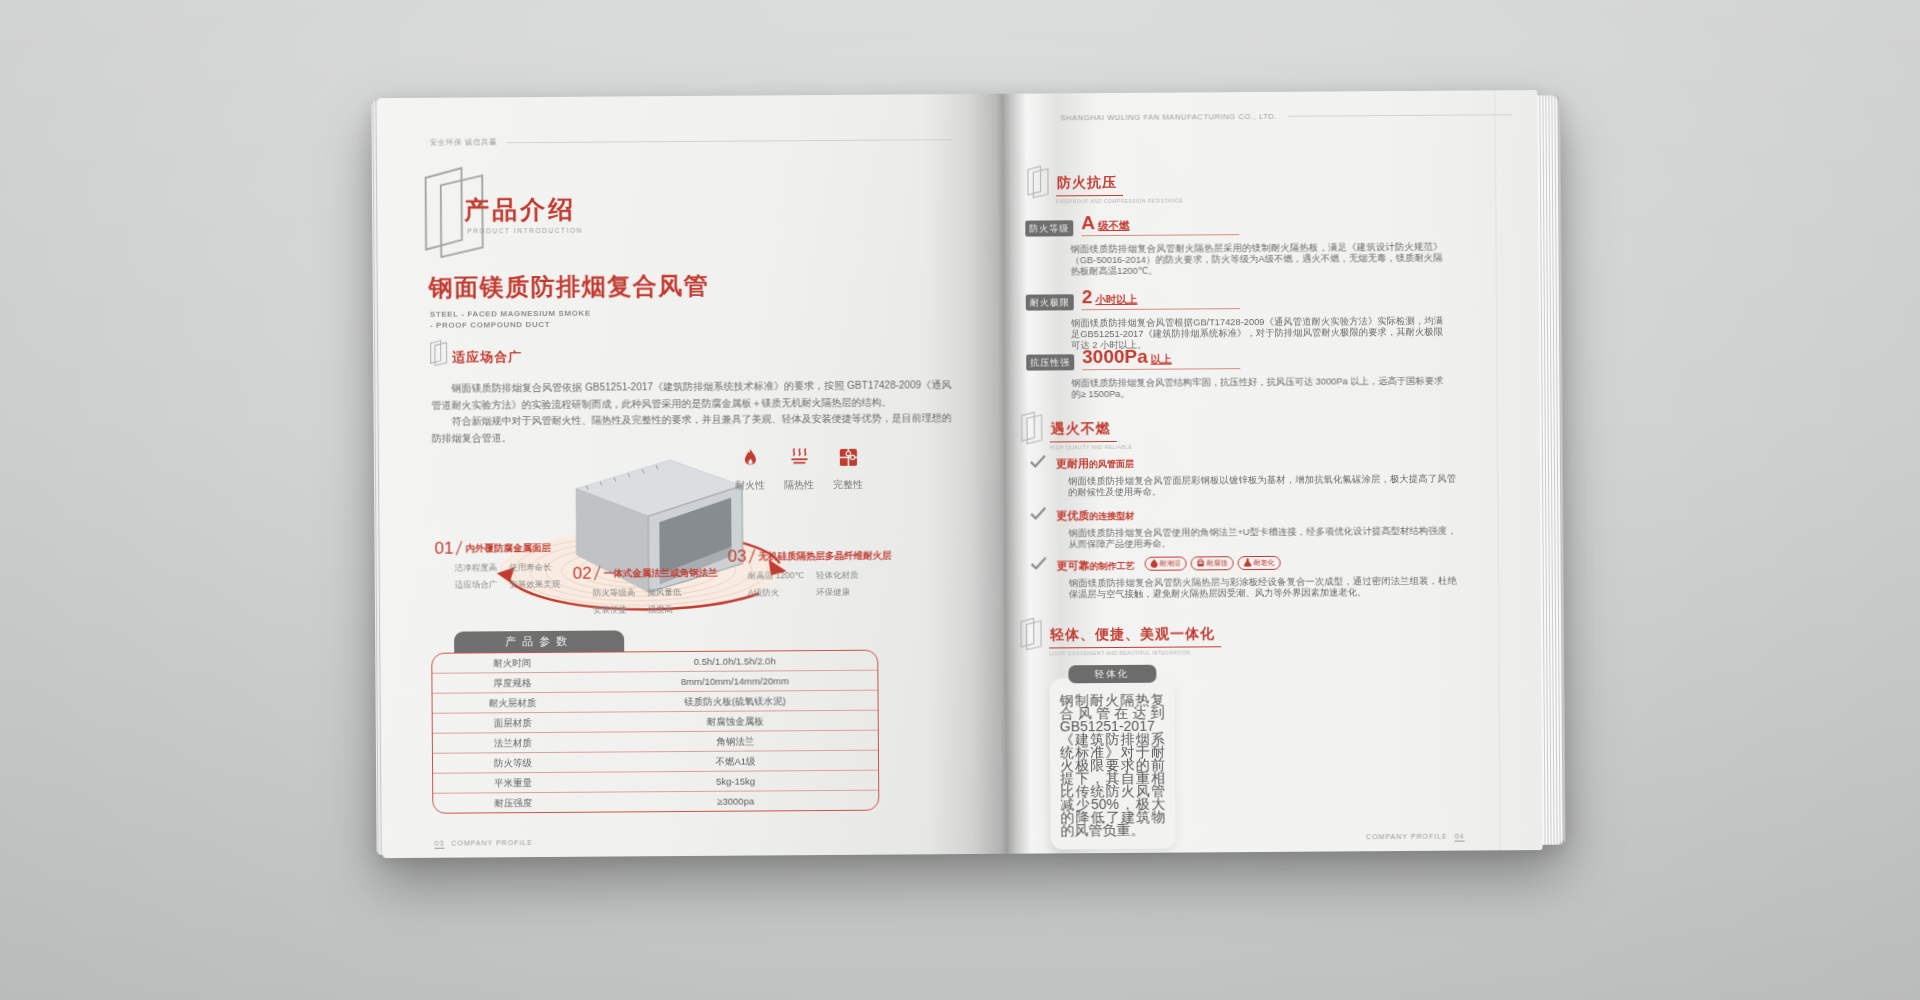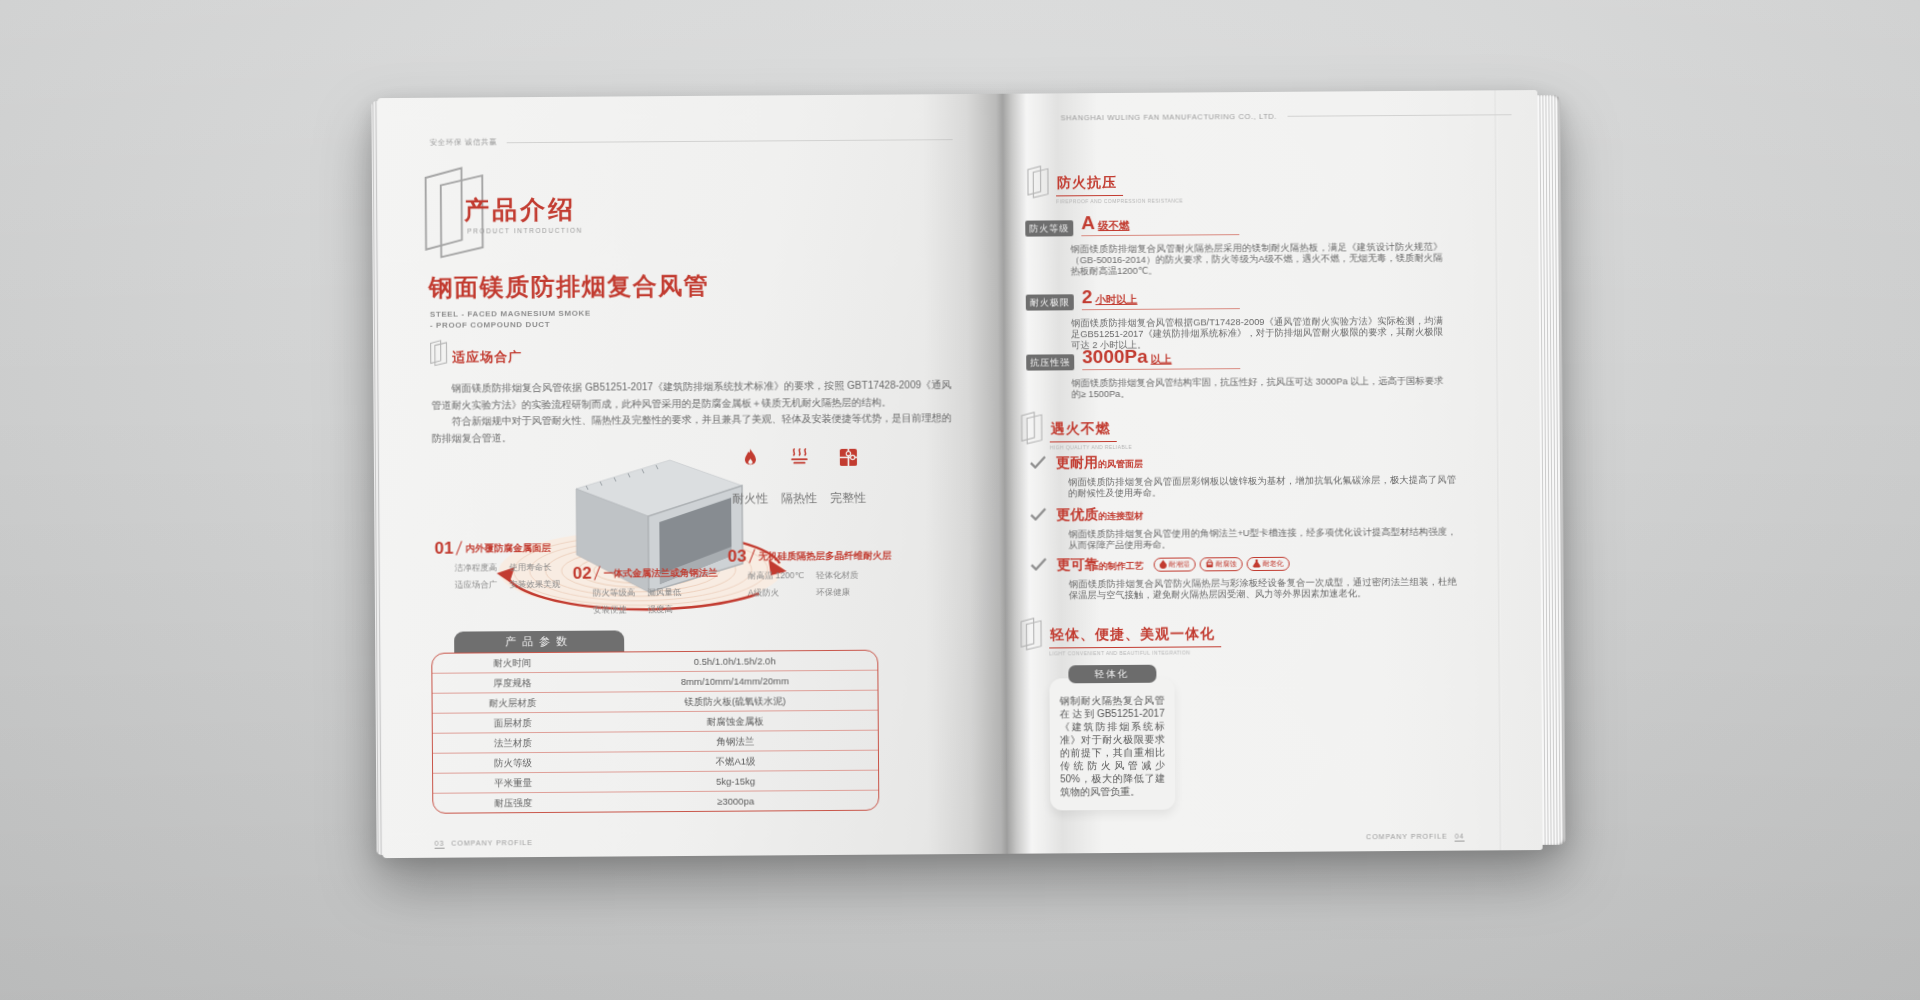--- a/index.html
+++ b/index.html
@@ -54,27 +54,27 @@
   .lp-sec-sub { position:absolute; left:89px; top:130px; font-size:6.5px; color:#9b9b9b; letter-spacing:1.6px; }
   .lp-title { position:absolute; left:50px; top:174px; font-size:24px; font-weight:bold; color:#c23b30; letter-spacing:1.5px; }
   .lp-subtitle { position:absolute; left:51px; top:211px; font-size:8px; font-weight:bold; color:#8f8f8f; letter-spacing:0.6px; line-height:11px; }
   .lp-intro-h { position:absolute; left:50px; top:241px; display:flex; align-items:flex-end; }
   .lp-intro-h .t { font-size:13px; font-weight:bold; color:#c23b30; letter-spacing:1px; margin-left:4px; margin-bottom:4px; }
   .lp-paras { position:absolute; left:52px; top:283px; width:520px; font-size:10px; line-height:16.5px; color:#6a6a6a; text-align:justify; }
   .lp-paras p { margin:0; text-indent:2em; }
   .lp-duct { position:absolute; left:110px; top:352px; }
   .lp-props { position:absolute; left:352px; top:352px; display:flex; gap:13px; }
   .prop { width:36px; text-align:center; }
-  .prop .lbl { font-size:12px; color:#777; margin-top:18px; white-space:nowrap; }
+  .prop .lbl { font-size:10px; color:#777; margin-top:6px; white-space:nowrap; }
   .feat { position:absolute; }
   .feat-01 { left:54px; top:442px; width:150px; }
   .feat-02 { left:192px; top:468px; width:160px; }
   .feat-03 { left:347px; top:452px; width:200px; }
   .feat-head { display:flex; align-items:flex-end; }
-  .feat-num { font-size:17px; font-weight:bold; color:#c23b30; line-height:17px;text-align:right; }
+  .feat-num { font-size:17px; font-weight:normal; color:#c23b30; line-height:17px;text-align:right; }
   .feat-slash { width:1px; height:15px; background:#c23b30; transform:rotate(22deg); margin:0 6px 1px 5px; }
   .feat-title { font-size:9.5px; font-weight:bold; color:#c23b30; padding-bottom:1px; white-space:nowrap; }
   .feat-attrs { margin-top:6px; margin-left:20px; display:grid; grid-template-columns:auto auto; gap:5px 12px;
     font-size:8.5px; color:#8a8a8a; white-space:nowrap; justify-content:start; }
   .lp-params-tab { position:absolute; left:73px; top:534px; width:170px; height:21px; background:#6f6f6f;
     border-radius:9px 9px 0 0; color:#f2f2f2; font-size:11px; letter-spacing:6px; text-align:center; line-height:21px; }
   .lp-table { position:absolute; left:50px; top:555px; width:445px; border:1px solid #c9564a; border-radius:13px; overflow:hidden; }
   .lp-row { display:flex; height:19px; border-bottom:1px solid #dfa099; }
   .lp-row:last-child { border-bottom:none; }
   .lp-row .c1 { width:160px; text-align:center; font-size:9.5px; color:#5f5f5f; line-height:19px; }
@@ -98,34 +98,34 @@
     display:flex; align-items:baseline; }
   .spec-big { font-size:19px; font-weight:bold; color:#c23b30; line-height:19px; }
   .spec-small { font-size:10.5px; font-weight:bold; color:#c23b30; margin-left:3px;text-decoration:underline; }
   .spec-text { margin:8px 0 0 45px; width:372px; font-size:9.3px; line-height:11px; color:#696969; text-align:justify; }
   .q-item { position:absolute; width:430px; }
   .q-1 { left:25px; top:360px; }
   .q-2 { left:25px; top:412px; }
   .q-3 { left:25px; top:462px; }
   .q-head { display:flex; align-items:center; }
   .q-title { margin-left:10px; white-space:nowrap; }
-  .q-big { font-size:14px; font-weight:bold; color:#c23b30; }
+  .q-big { font-size:11px; font-weight:bold; color:#c23b30; }
   .q-small { font-size:9px; font-weight:bold; color:#c23b30; }
   .q-text { margin:5px 0 0 38px; width:388px; font-size:9.3px; line-height:11px; color:#696969; text-align:justify; }
   .proc-badges { display:flex; gap:4px; margin-left:10px; }
   .proc-badge { display:flex; align-items:center; gap:2px; border:1px solid #c23b30; border-radius:8px;
     padding:1px 5px; font-size:7px; color:#c23b30; white-space:nowrap; }
   .card { position:absolute; width:125px; }
   .card-1 { left:43px; top:572px; }
   .card-2 { left:185px; top:572px; }
   .card-3 { left:327px; top:572px; }
   .card-tab { position:relative; z-index:2; width:88px; height:18px; margin:0 auto; background:#6c6c6c;
     border-radius:7px; color:#f2f2f2; font-size:9.5px; text-align:center; line-height:18px; letter-spacing:2px; }
   .card-body { margin-top:-5px; background:#f2f2f1; border-radius:12px; padding:16px 10px 12px 10px;
-    min-height:92px; font-size:10px; line-height:13px; color:#585858; text-align:justify;
+    min-height:92px; font-size:14px; line-height:13px; color:#585858; text-align:justify;
     box-shadow:0 5px 10px rgba(0,0,0,0.07); }
   .rp-footer { position:absolute; right:78px; top:742px; font-size:7px; color:#9a9a9a; letter-spacing:1px; }
   .rp-footer .num { margin-left:4px; border-bottom:1px solid #9a9a9a; padding-bottom:1px; }
 </style>
 </head>
 <body>
 
 <div class="backdrop-shade"></div>
 
 <div class="book">

